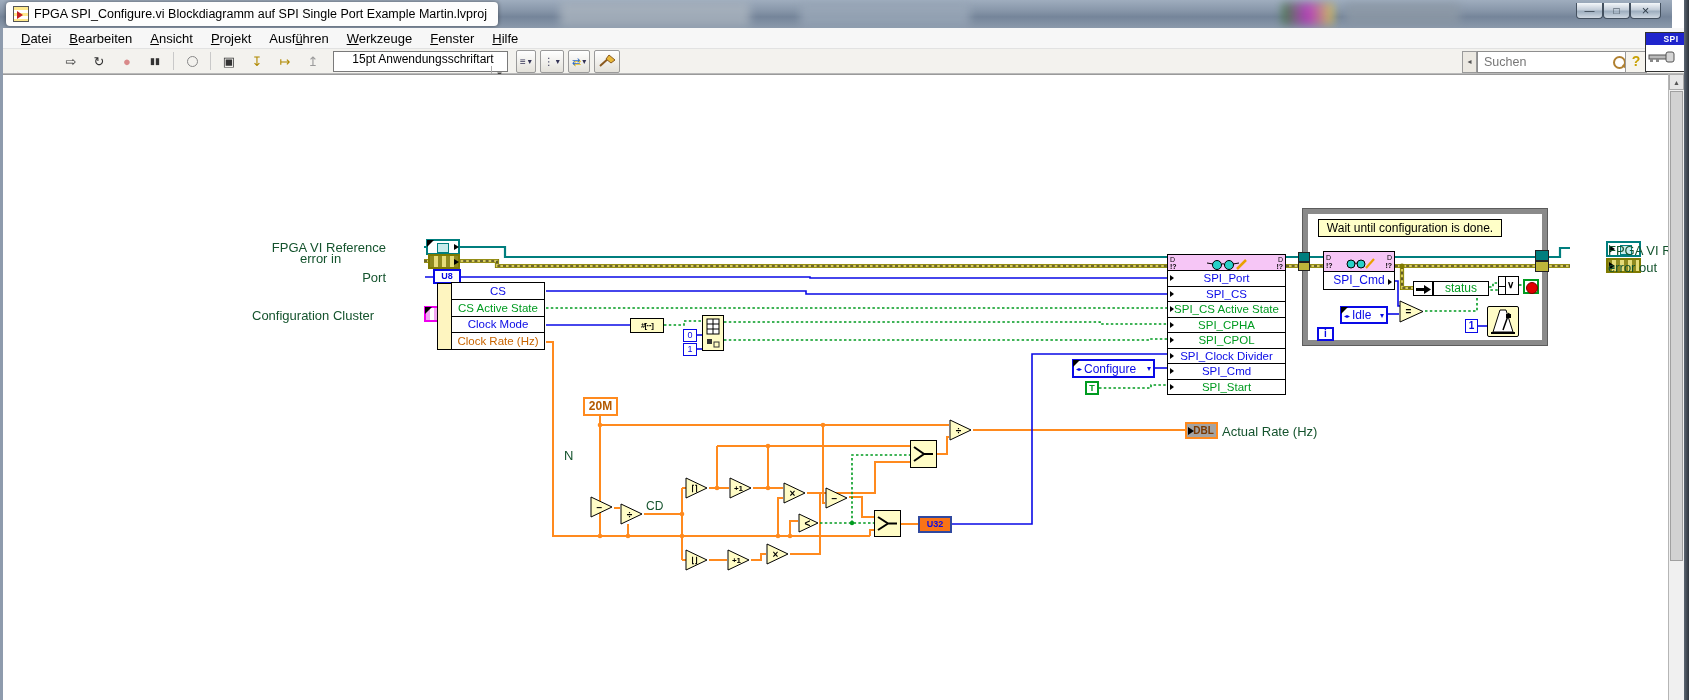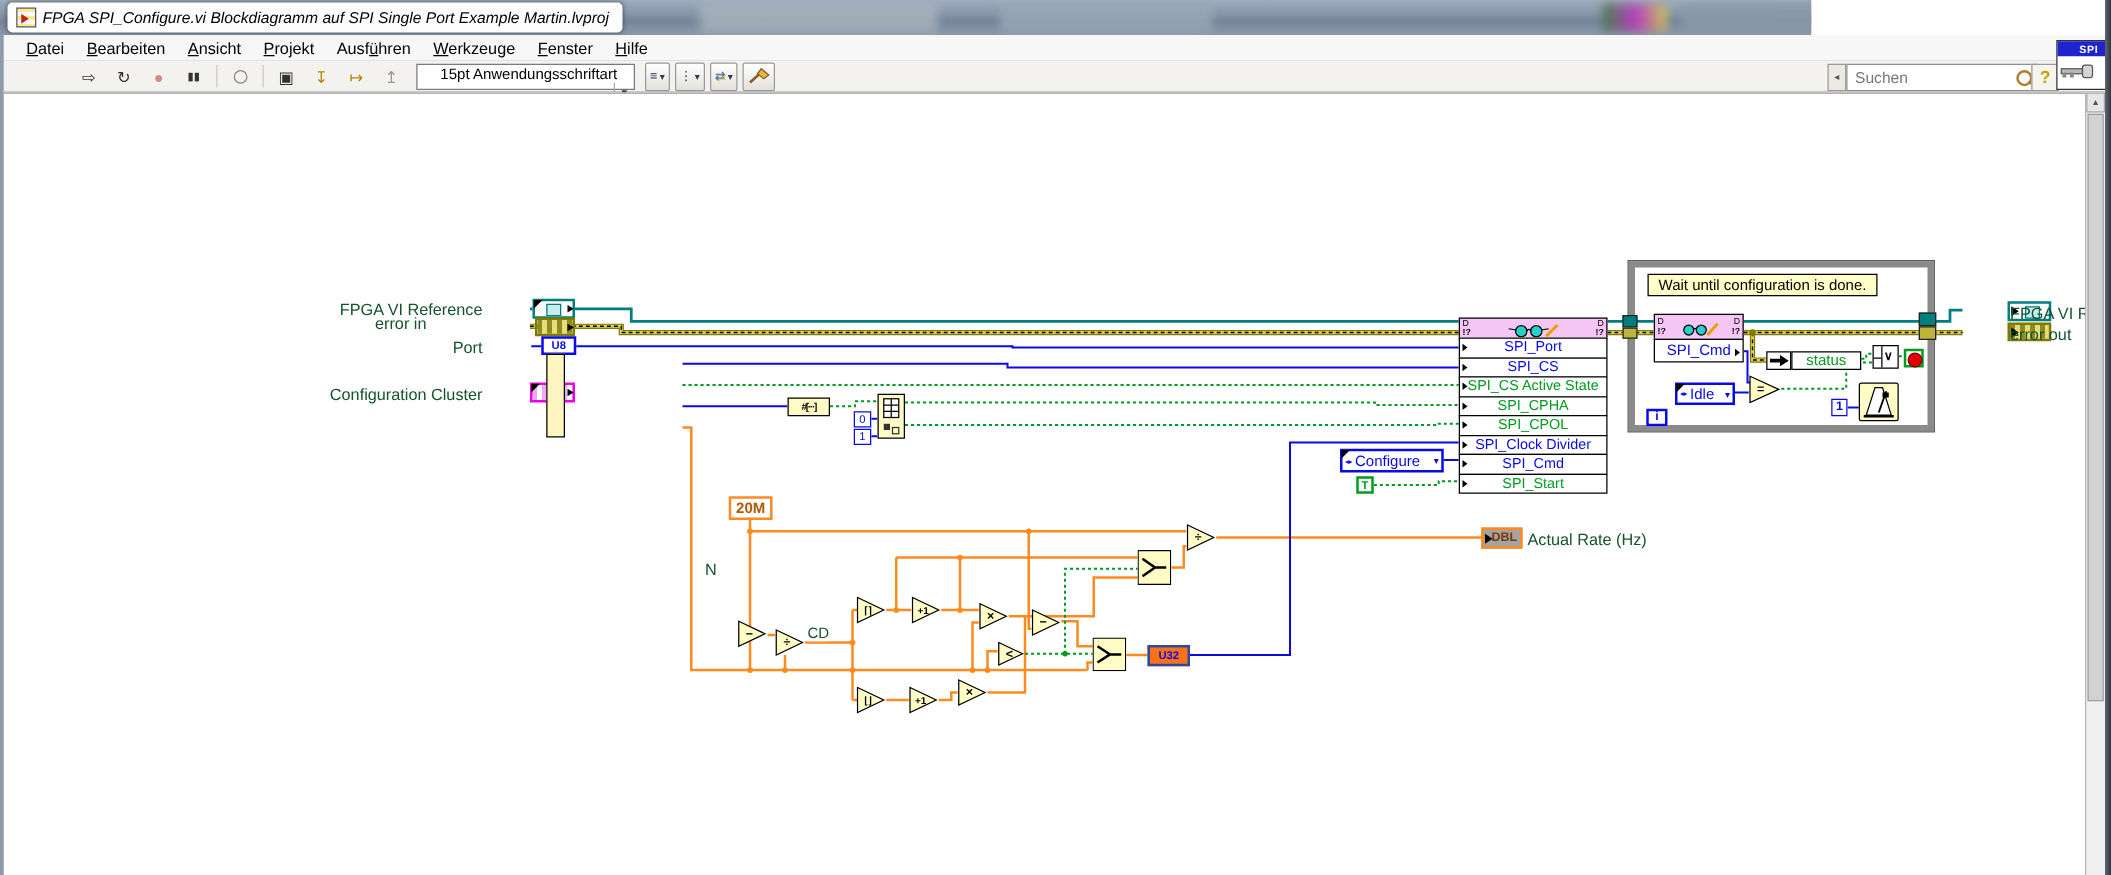--- a/index.html
+++ b/index.html
@@ -1,20 +1,20 @@
 <!DOCTYPE html>
 <html><head>
 <meta charset="utf-8">
 <style>
   html,body{margin:0;padding:0;width:1689px;height:700px;overflow:hidden;
     font-family:"Liberation Sans",sans-serif;background:#fff;}
   .a{position:absolute;box-sizing:border-box;}
   
-  #titlebar{left:0;top:0;width:1449px;height:28px;
-    background:linear-gradient(#9fadbe 0%,#8695a8 40%,#75859a 60%,#8b99ab 100%);overflow:hidden;font-style:italic;}
+  #titlebar{left:0;top:0;width:1672px;height:28px;
+    background:linear-gradient(#9fadbe 0%,#8695a8 40%,#75859a 60%,#8b99ab 100%);overflow:hidden;}
   .blob{position:absolute;filter:blur(4px);opacity:.8;border-radius:3px;}
   #titlepill{left:6px;top:2px;width:492px;height:24px;background:#fdfdfd;border-radius:4px;
     box-shadow:0 0 4px rgba(0,0,0,.45);}
   #vi-icon{left:13px;top:6px;width:16px;height:16px;border:1px solid #555;background:
     repeating-linear-gradient(180deg,#ffe98c 0 3px,#fff 3px 6px);}
   #vi-icon i{position:absolute;left:3px;top:4px;width:0;height:0;border-left:6px solid #c42222;
     border-top:4px solid transparent;border-bottom:4px solid transparent;}
   #titletext{left:34px;top:7px;font-size:12.5px;color:#000;white-space:nowrap;}
   .winbtn{top:3px;height:16px;border:1px solid #43505f;border-top:none;border-radius:0 0 4px 4px;
     background:linear-gradient(#f4f7fa,#c2ccd8 45%,#9daebf 55%,#cfd8e2);
@@ -291,27 +291,33 @@
     <span class="wedge"></span>
     <span style="position:absolute;left:9px;top:2px;width:10px;height:8px;border:1px solid #007E7E;background:#c8ecec"></span>
     <span class="nubR"></span>
   </div>
   <div class="lbl a" style="left:300px;top:251px;width:86px;text-align:left">error in</div>
   <div class="term a" style="left:392px;top:254px;width:32px;height:15px;border:2px solid #7F7A00;background:repeating-linear-gradient(90deg,#8f8a20 0 4px,#e6dc7a 4px 8px)">
     <span class="nubR"></span>
   </div>
   <div class="lbl a" style="left:330px;top:270px;width:56px;text-align:right">Port</div>
   <div class="term a" style="left:397px;top:269px;width:28px;height:15px;border:2px solid #0A0AE6;color:#0A0AE6;font-size:9px;font-weight:bold;text-align:center;line-height:11px">U8</div>
-  <div class="lbl a" style="left:252px;top:308px;width:134px;text-align:right">Configuration Cluster</div>
+  <div class="lbl a" style="left:252px;top:308px;width:134px;">Configuration Cluster</div>
   <div class="term a" style="left:388px;top:306px;width:36px;height:16px;border:2px solid #EE00EE;background:repeating-linear-gradient(90deg,#f2a8f2 0 4px,#fff 4px 8px)">
     <span class="wedge"></span>
     <span class="nubR"></span>
   </div>
 
   <div id="ub-strip" class="a nd"></div>
+  <div id="ub-rows" class="a nd">
+      <div class="ubrow t-int">CS</div>
+      <div class="ubrow t-bool">CS Active State</div>
+      <div class="ubrow t-int">Clock Mode</div>
+      <div class="ubrow t-float">Clock Rate (Hz)</div>
+    </div>
 
   <div class="a nd" style="left:630px;top:318px;width:34px;height:15px;background:#FFFCC6;border:1px solid #000;font-size:8px;font-weight:bold;text-align:center;line-height:13px;letter-spacing:-1px">#[···]</div>
   <div class="a nd" style="left:683px;top:329px;width:14px;height:13px;border:1.5px solid #0A0AE6;background:#fff;color:#0A0AE6;font-size:9px;text-align:center;line-height:10px">0</div>
   <div class="a nd" style="left:683px;top:343px;width:14px;height:13px;border:1.5px solid #0A0AE6;background:#fff;color:#0A0AE6;font-size:9px;text-align:center;line-height:10px">1</div>
   <div class="a nd" style="left:702px;top:315px;width:22px;height:36px;background:#FFFCC6;border:1px solid #000">
     <svg width="20" height="34">
       <rect x="4" y="3" width="12" height="15" fill="#fff" stroke="#000"></rect>
       <line x1="10" y1="3" x2="10" y2="18" stroke="#000"></line>
         <line x1="4" y1="8" x2="16" y2="8" stroke="#000"></line>
       <line x1="4" y1="13" x2="16" y2="13" stroke="#000"></line>

